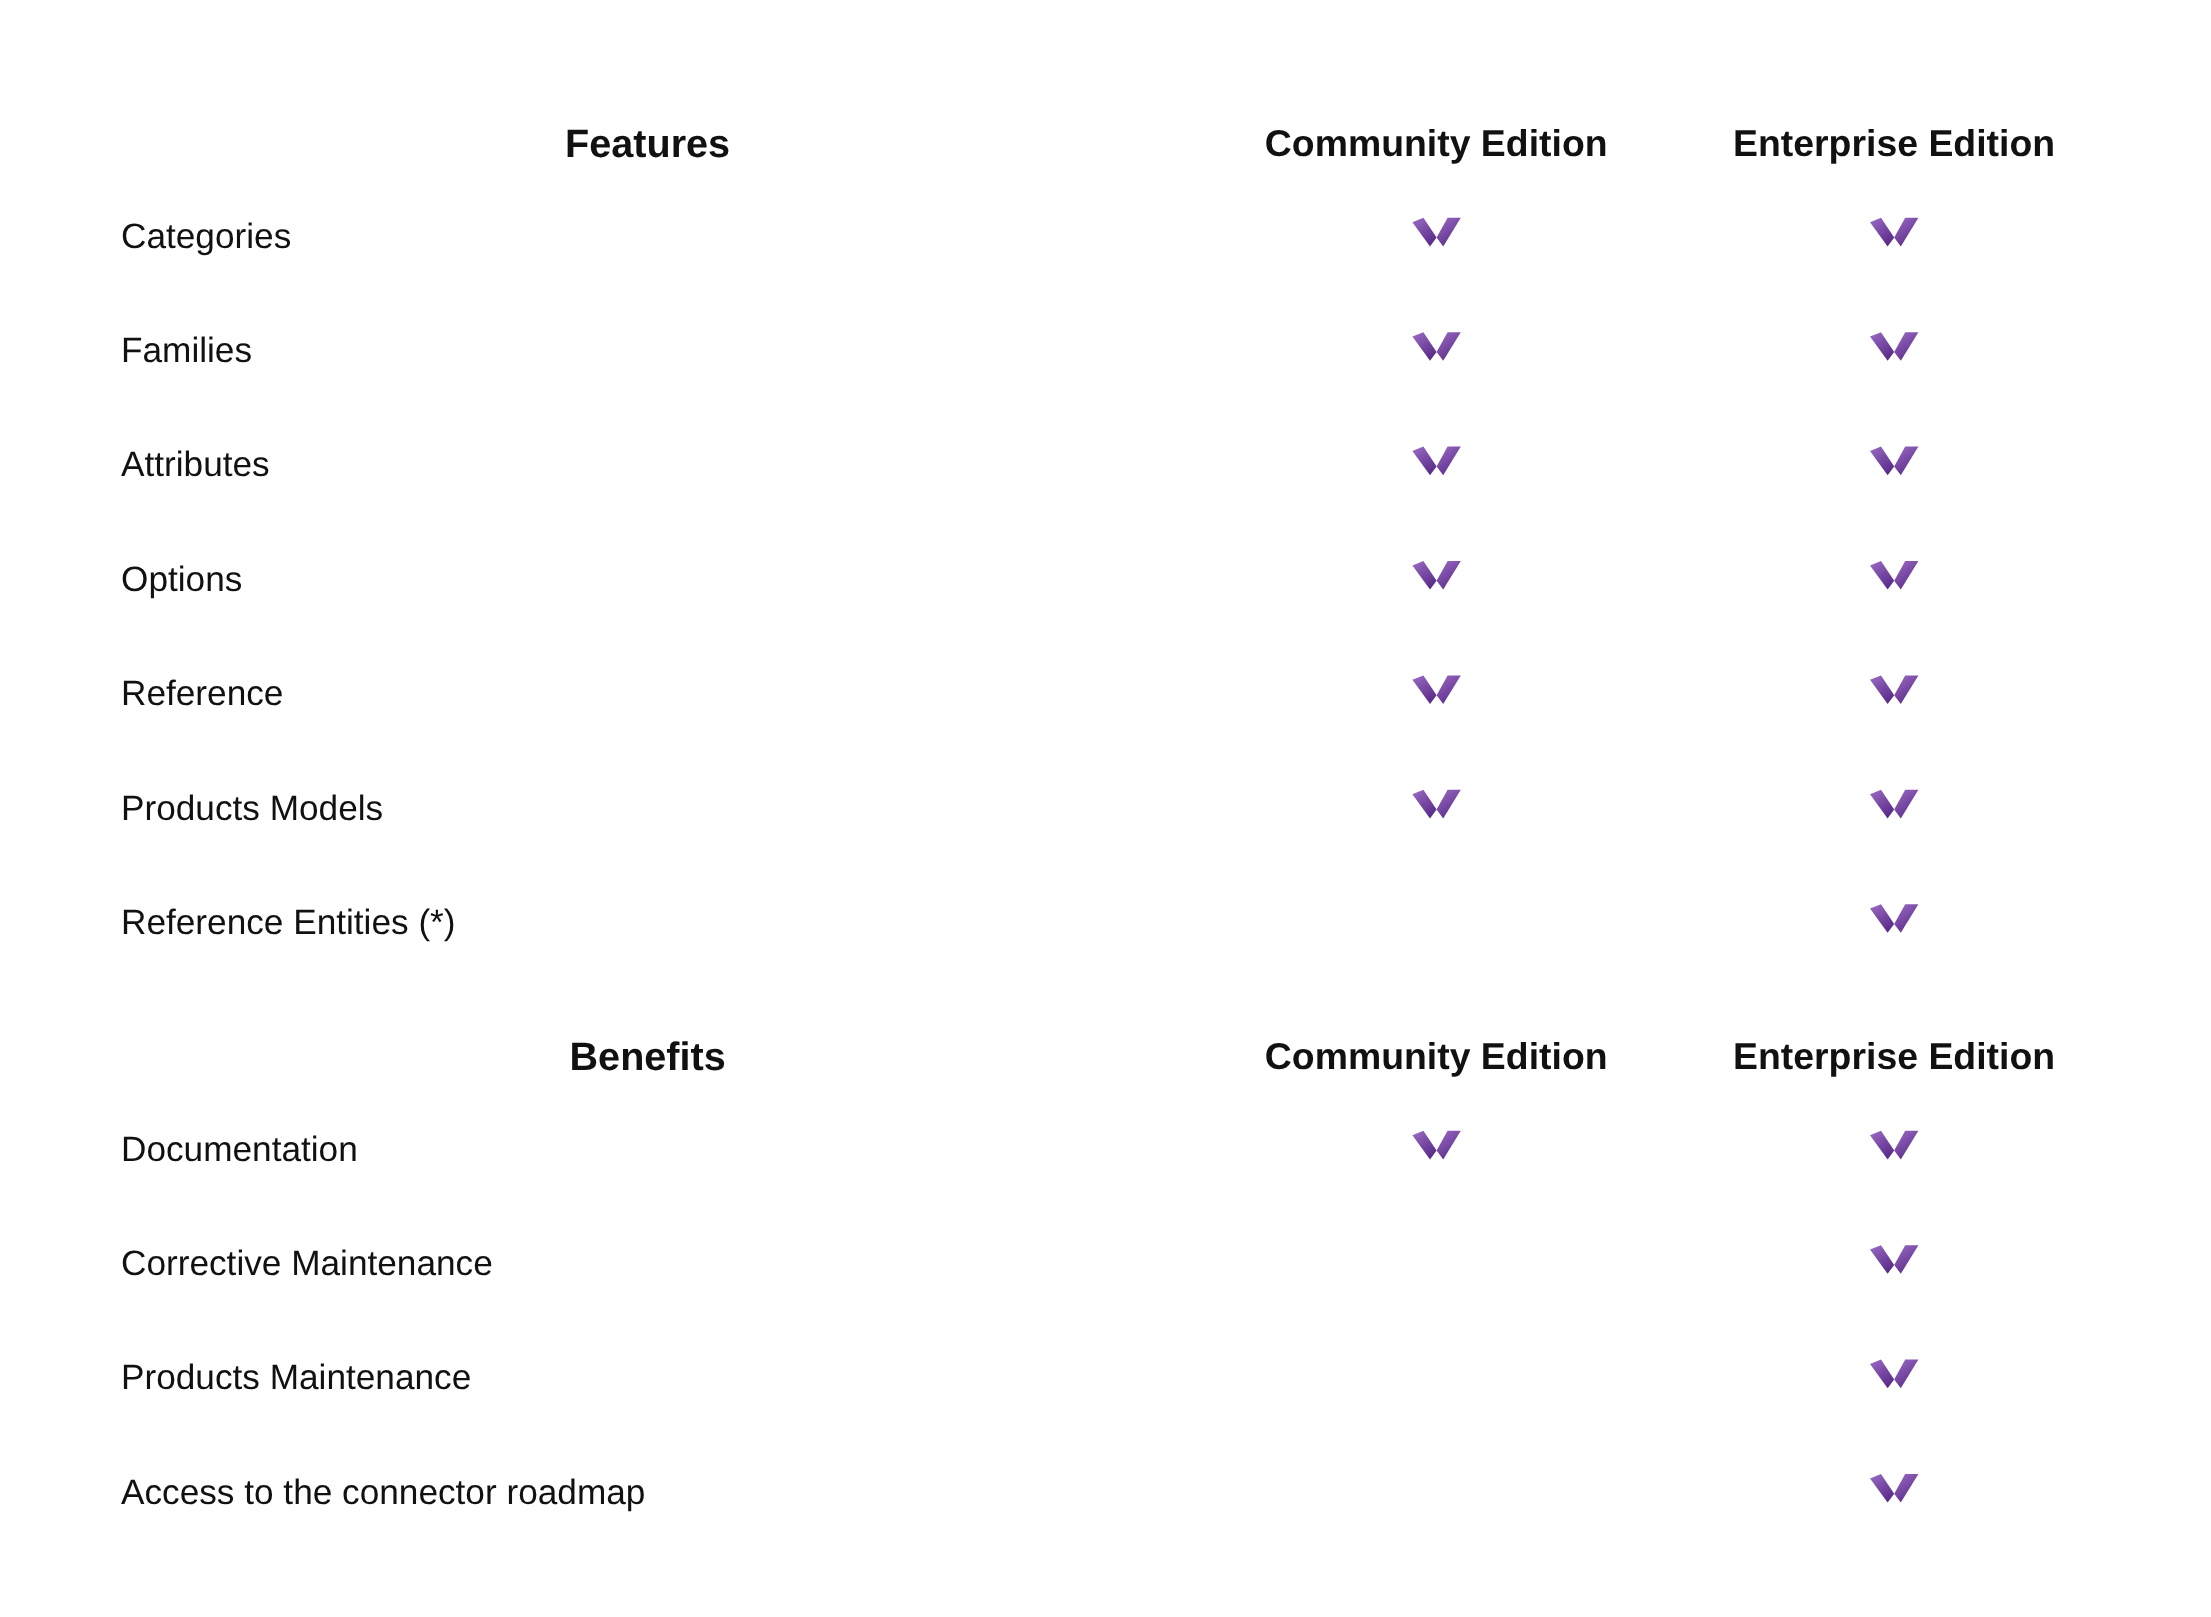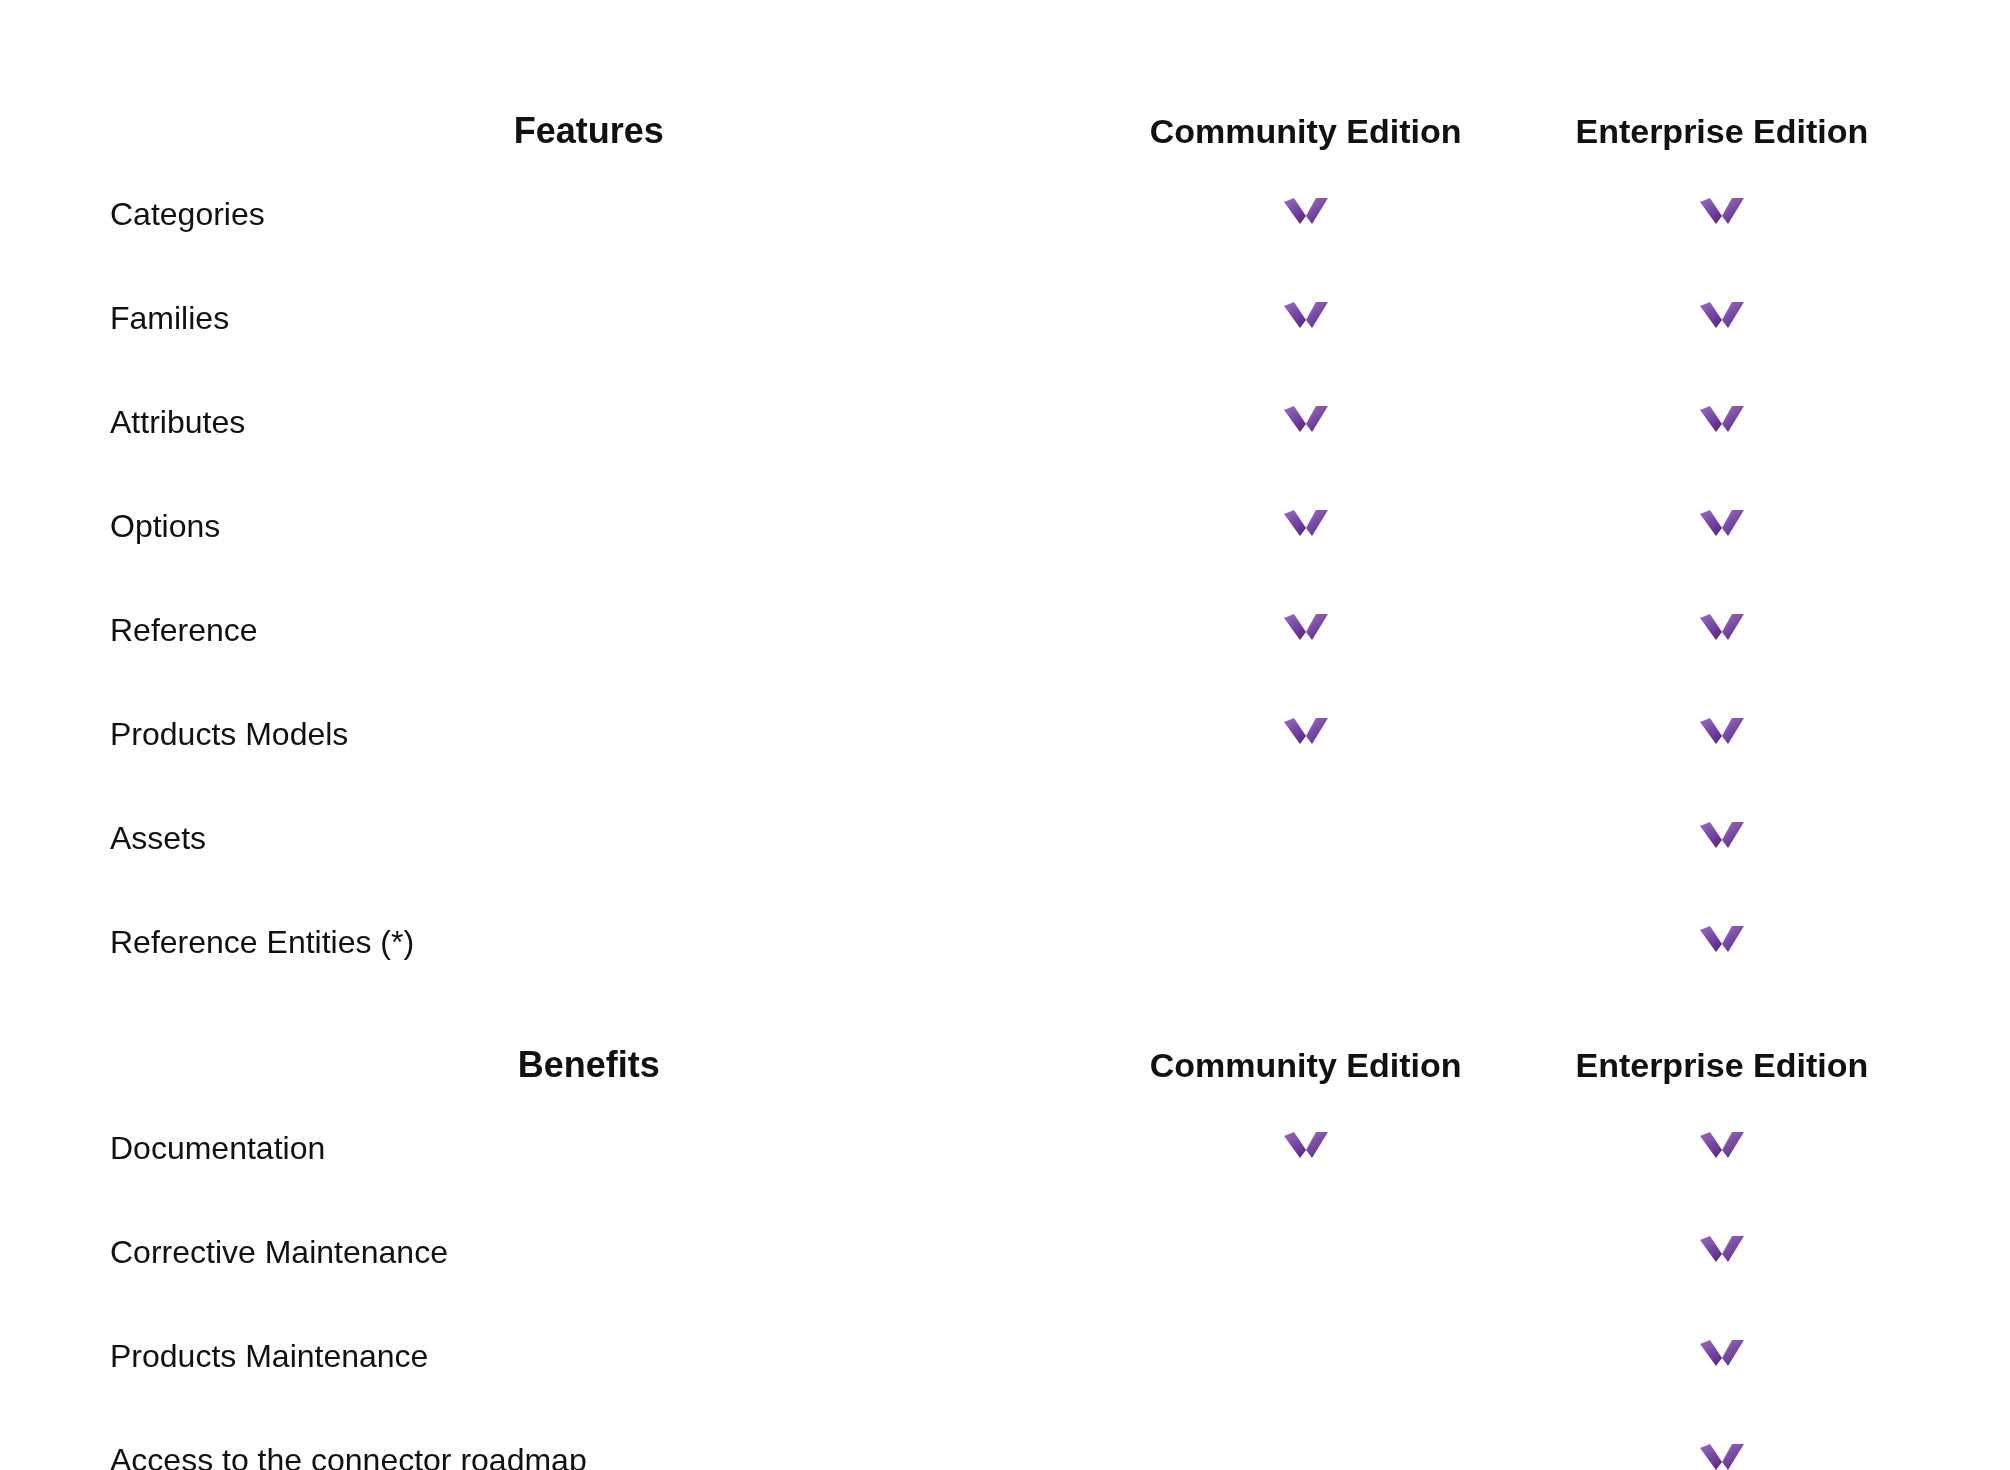--- a/index.html
+++ b/index.html
@@ -242,36 +242,20 @@
         <stop offset="100%" style="stop-color:#5B2D8A;stop-opacity:1"></stop>
       </linearGradient>
     </defs>
 
     <path d="M 8 22 L 24 44 L 30 36 L 18 18 Z" fill="url(#purpleGrad)"></path>
 
     <path d="M 30 36 L 36 44 L 52 18 L 40 18 Z" fill="url(#purpleGrad)"></path>
   </svg></span></td>
       </tr>
       <tr class="data-row">
-        <td>Assets</td>
-        <td class="check-cell"></td>
-        <td class="check-cell"><span class="check-icon"><svg viewBox="0 0 60 60" xmlns="http://www.w3.org/2000/svg">
-    <defs>
-      <linearGradient id="purpleGrad" x1="0%" y1="0%" x2="60%" y2="100%">
-        <stop offset="0%" style="stop-color:#9B6DC5;stop-opacity:1"></stop>
-        <stop offset="100%" style="stop-color:#5B2D8A;stop-opacity:1"></stop>
-      </linearGradient>
-    </defs>
-
-    <path d="M 8 22 L 24 44 L 30 36 L 18 18 Z" fill="url(#purpleGrad)"></path>
-
-    <path d="M 30 36 L 36 44 L 52 18 L 40 18 Z" fill="url(#purpleGrad)"></path>
-  </svg></span></td>
-      </tr>
-      <tr class="data-row">
         <td>Reference Entities (*)</td>
         <td class="check-cell"></td>
         <td class="check-cell"><span class="check-icon"><svg viewBox="0 0 60 60" xmlns="http://www.w3.org/2000/svg">
     <defs>
       <linearGradient id="purpleGrad" x1="0%" y1="0%" x2="60%" y2="100%">
         <stop offset="0%" style="stop-color:#9B6DC5;stop-opacity:1"></stop>
         <stop offset="100%" style="stop-color:#5B2D8A;stop-opacity:1"></stop>
       </linearGradient>
     </defs>
 

